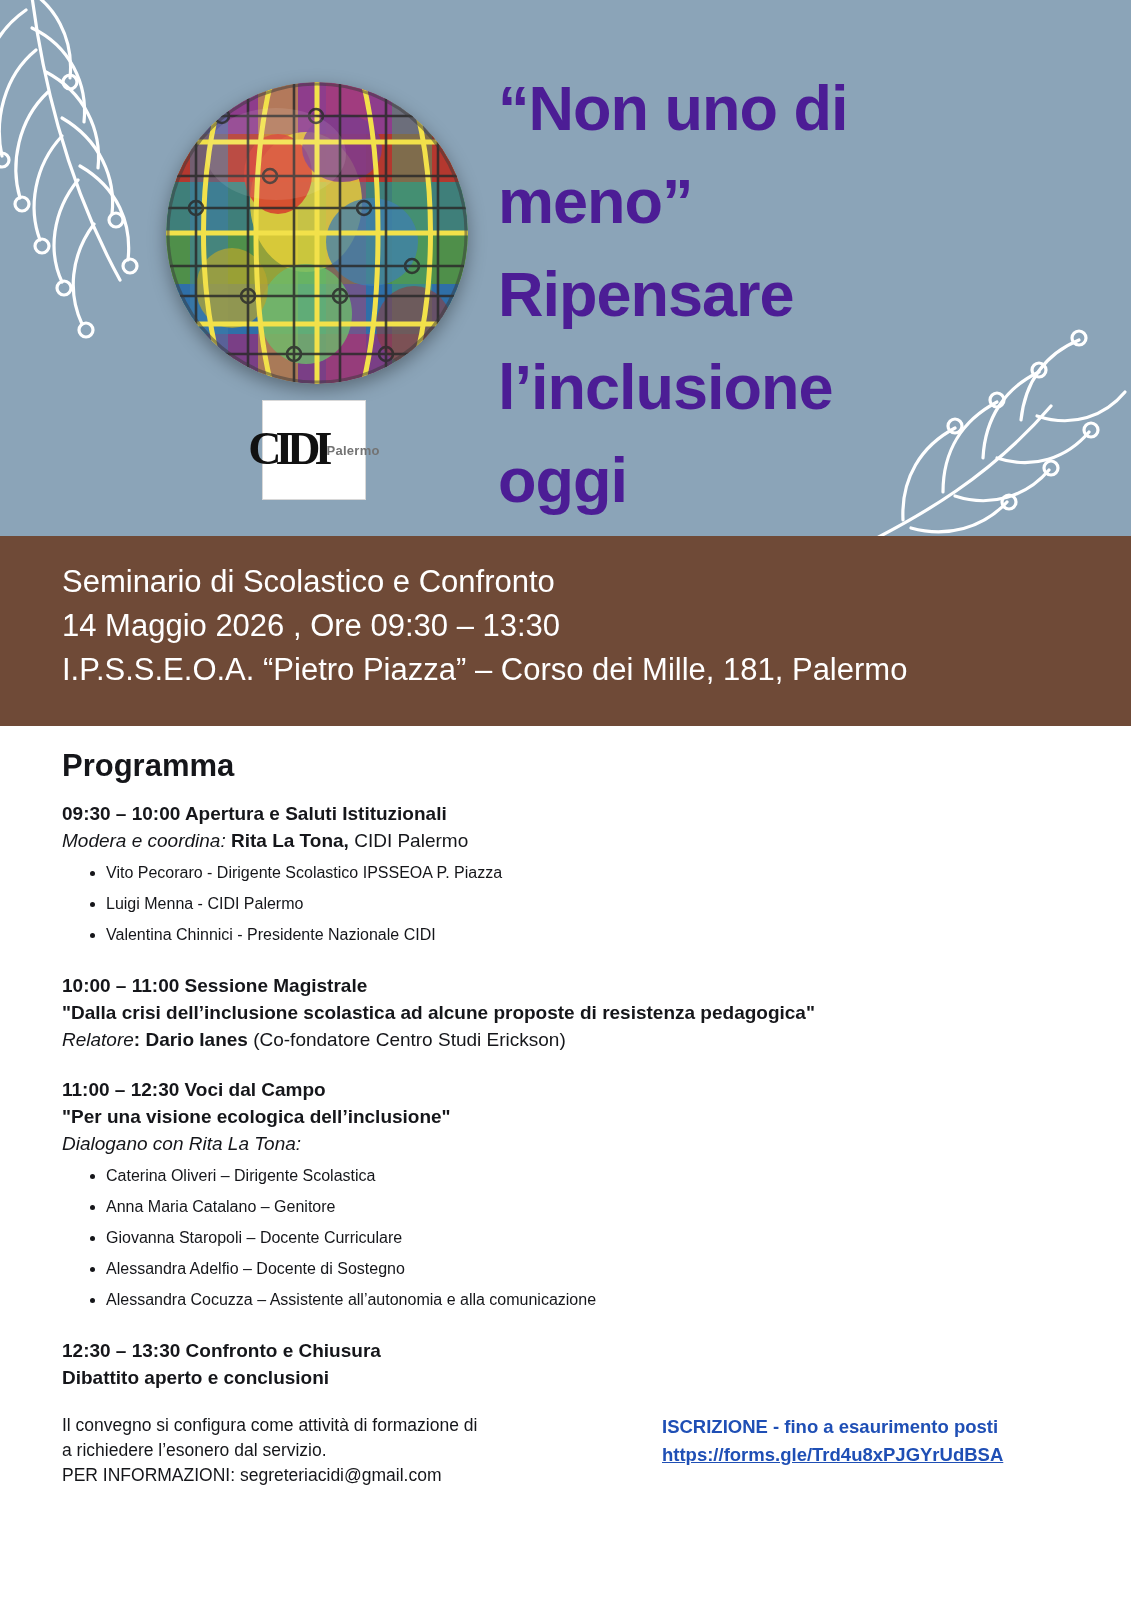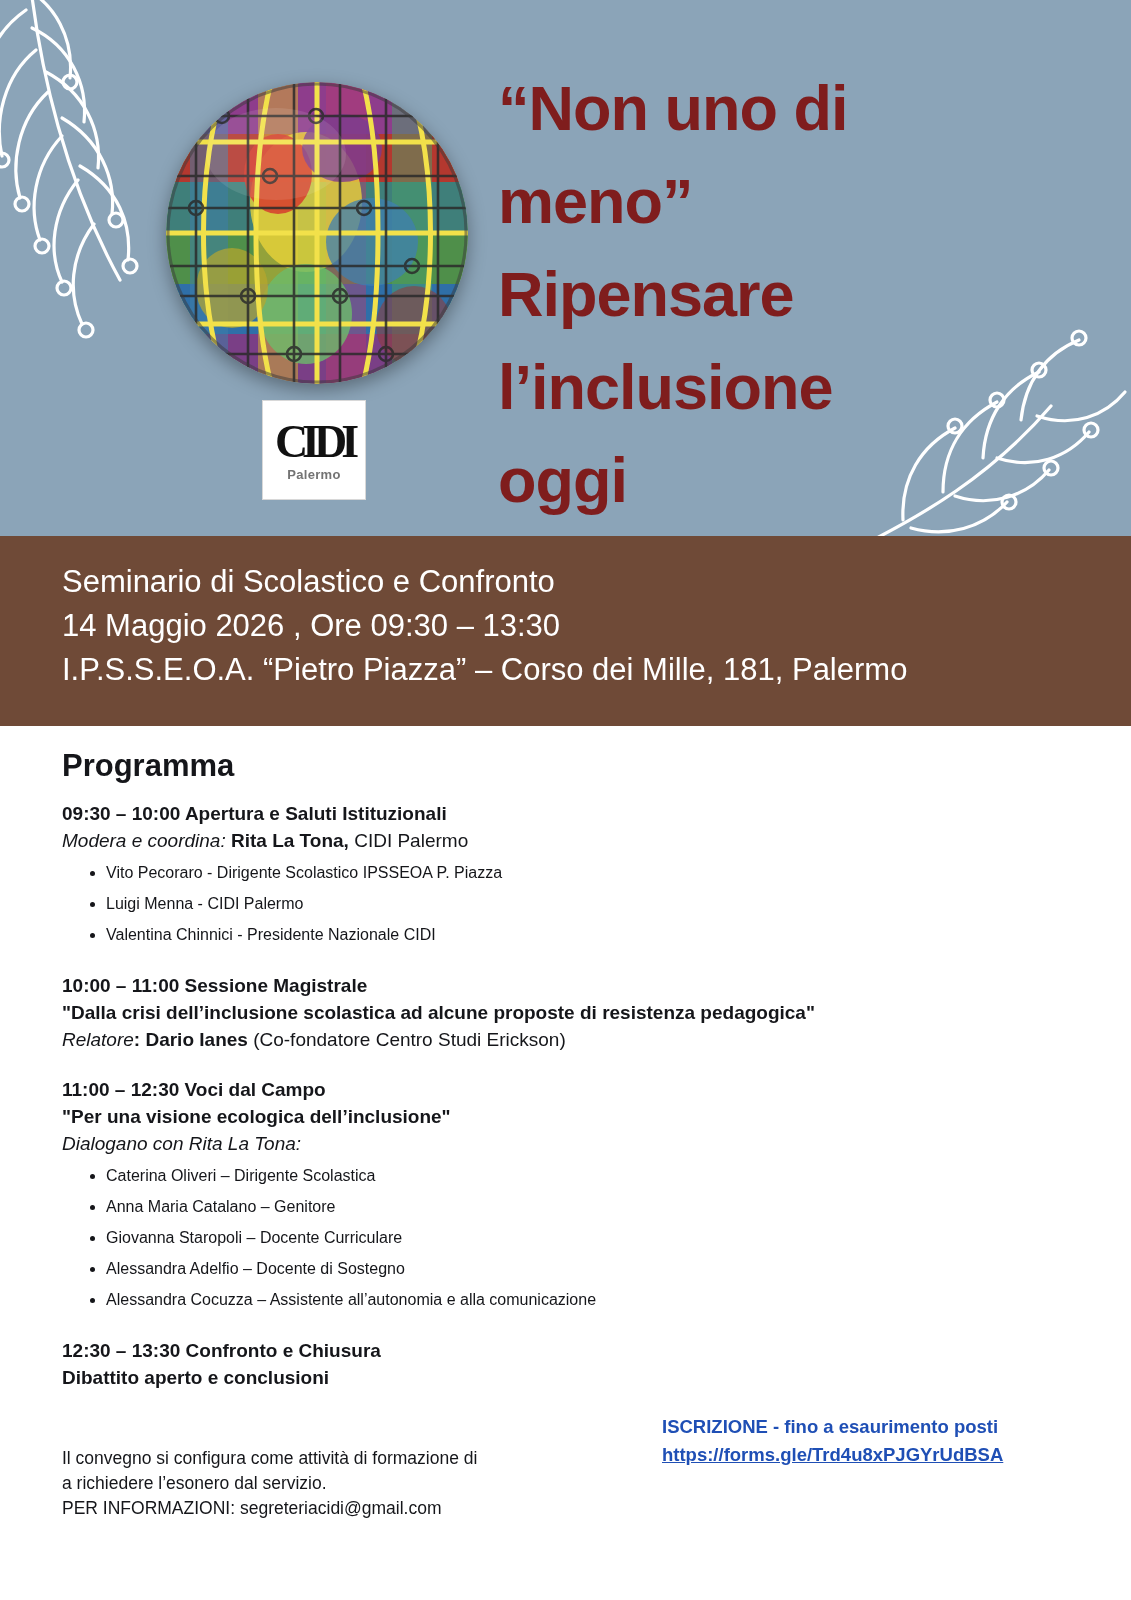--- a/index.html
+++ b/index.html
@@ -51,21 +51,21 @@
   .cidi-logo {
     position: absolute;
     left: 262px;
     top: 400px;
     width: 104px;
     height: 100px;
     background: #ffffff;
     border: 1px solid #d8d8d8;
     box-sizing: border-box;
     display: flex;
-    flex-direction: column;
+    flex-direction: row;
     align-items: center;
     justify-content: center;
   }
   .cidi-logo .mark {
     font-family: "Liberation Serif", serif;
     font-size: 46px;
     font-weight: bold;
     line-height: 1;
     letter-spacing: -6px;
     color: #111;
@@ -76,21 +76,21 @@
     font-weight: bold;
     color: #737373;
     letter-spacing: 0.3px;
   }
 
   .title-block {
     position: absolute;
     left: 498px;
     top: 62px;
     width: 600px;
-    color: #7f1d1d;
+    color: #4c1d95;
   }
   .title-line {
     font-size: 63px;
     line-height: 93px;
     font-weight: bold;
     letter-spacing: -1px;
     white-space: nowrap;
   }
 
   
@@ -149,21 +149,20 @@
     height: 120px;
   }
   .foot-left {
     position: absolute;
     left: 0;
     top: 0;
     width: 560px;
     font-size: 17.5px;
     line-height: 25px;
     color: #15161a;
-    margin-top: 33px;
   }
   .foot-right {
     position: absolute;
     left: 600px;
     top: 0;
     width: 460px;
     color: #1f4fb5;
     font-size: 18.5px;
     line-height: 28px;
     font-weight: bold;

